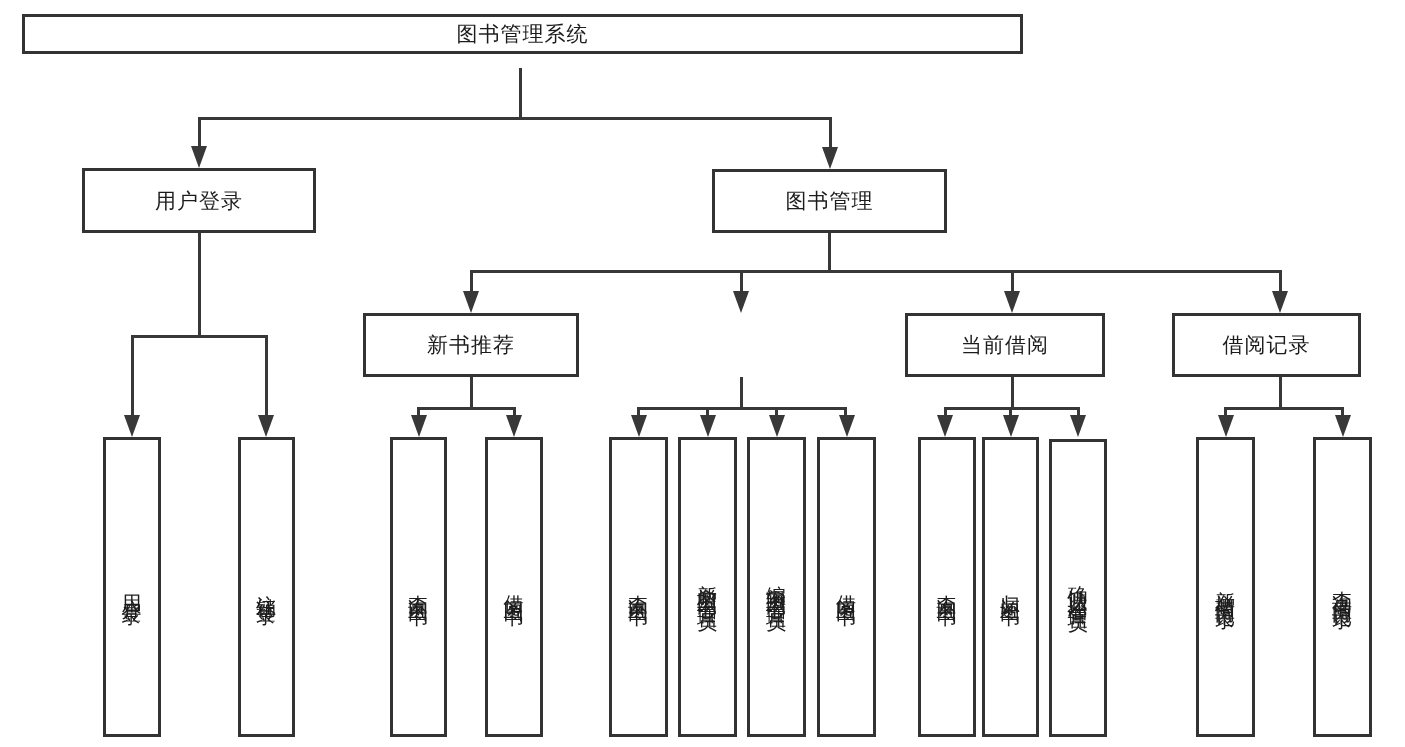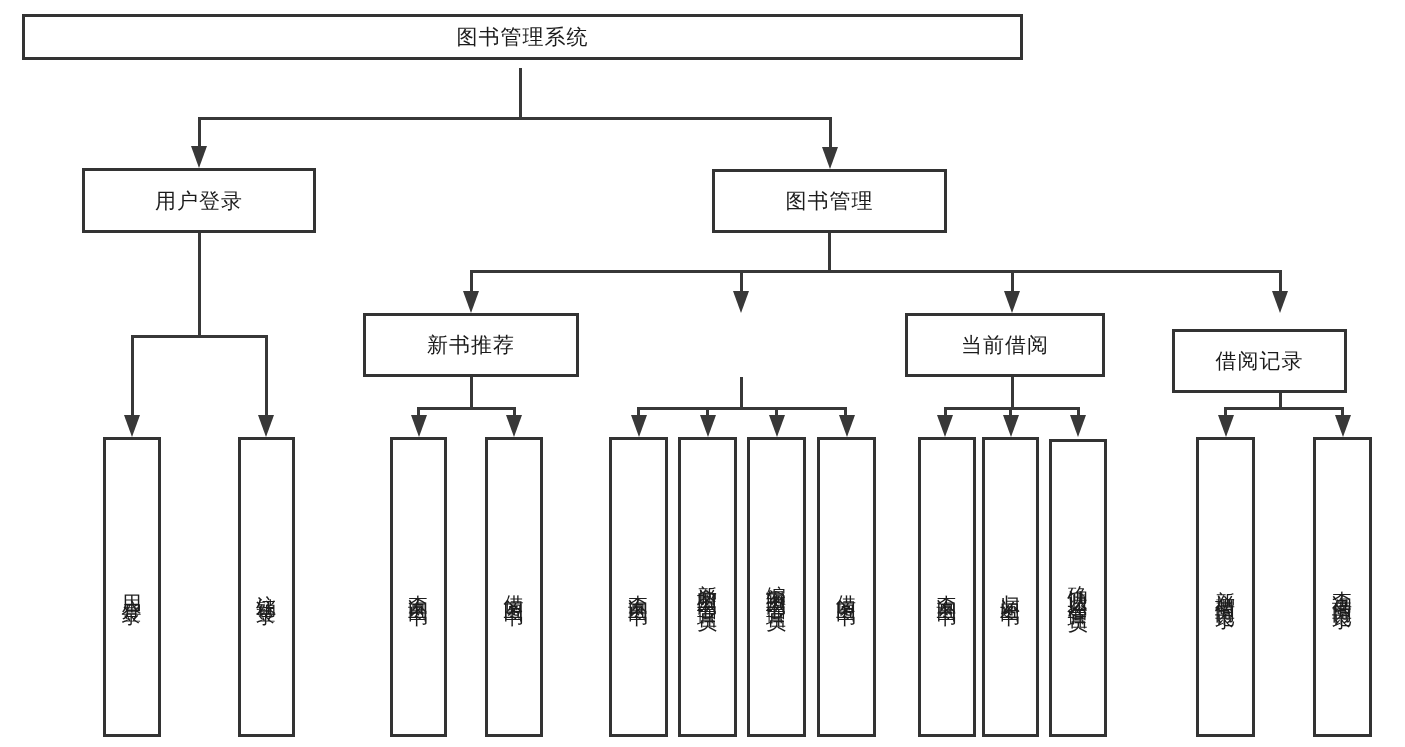--- a/index.html
+++ b/index.html
@@ -110,38 +110,38 @@
   <div class="line" style="left:1076.5px;top:407px;width:3px;height:12px"></div>
   <div class="arrow" style="left:1070px;top:415px"></div>
 
   <div class="line" style="left:1278.5px;top:377px;width:3px;height:33px"></div>
   <div class="line" style="left:1224px;top:407px;width:118px;height:3px"></div>
   <div class="line" style="left:1224px;top:407px;width:3px;height:12px"></div>
   <div class="arrow" style="left:1217.5px;top:415px"></div>
   <div class="line" style="left:1341px;top:407px;width:3px;height:12px"></div>
   <div class="arrow" style="left:1334.5px;top:415px"></div>
 
-  <div class="box" style="left:22px;top:14px;width:1001px;height:46px">
+  <div class="box" style="left:22px;top:14px;width:1001px;height:40px">
     <span>图书管理系统</span>
   </div>
 
   <div class="box" style="left:82px;top:168px;width:234px;height:65px">
     <span>用户登录</span>
   </div>
   <div class="box" style="left:363px;top:313px;width:216px;height:64px">
     <span>新书推荐</span>
   </div>
 
   <div class="box" style="left:712px;top:169px;width:235px;height:64px">
     <span>图书管理</span>
   </div>
   <div class="box" style="left:905px;top:313px;width:200px;height:64px">
     <span>当前借阅</span>
   </div>
-  <div class="box" style="left:1172px;top:329px;width:175px;height:64px">
+  <div class="box" style="left:1172px;top:313px;width:189px;height:64px">
     <span>借阅记录</span>
   </div>
 
   <div class="box vbox" style="left:103px;top:437px;width:58px;height:300px">
     <span>用户登录</span>
   </div>
   <div class="box vbox" style="left:238px;top:437px;width:57px;height:300px">
     <span>注销登录</span>
   </div>
 

